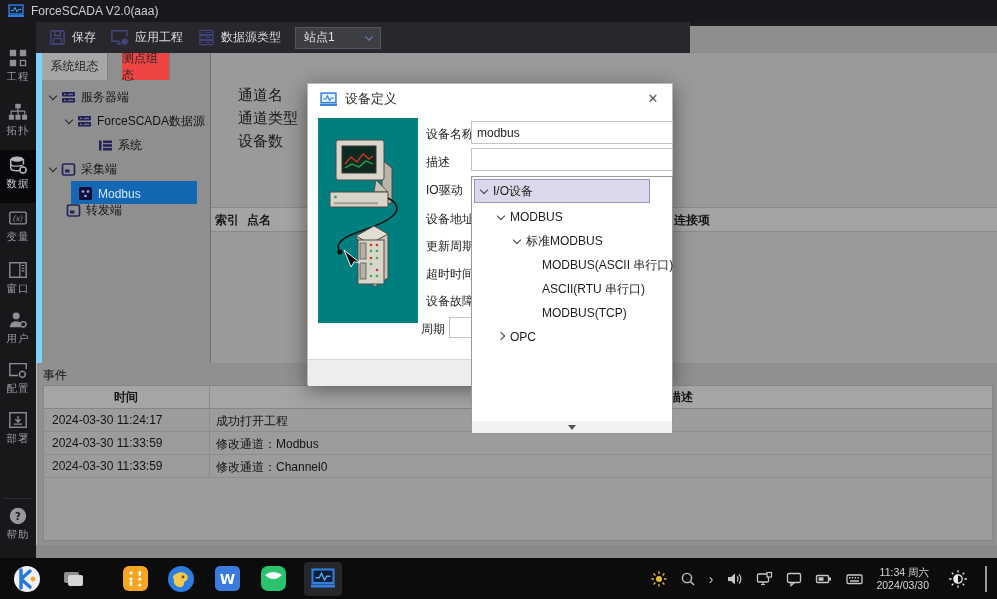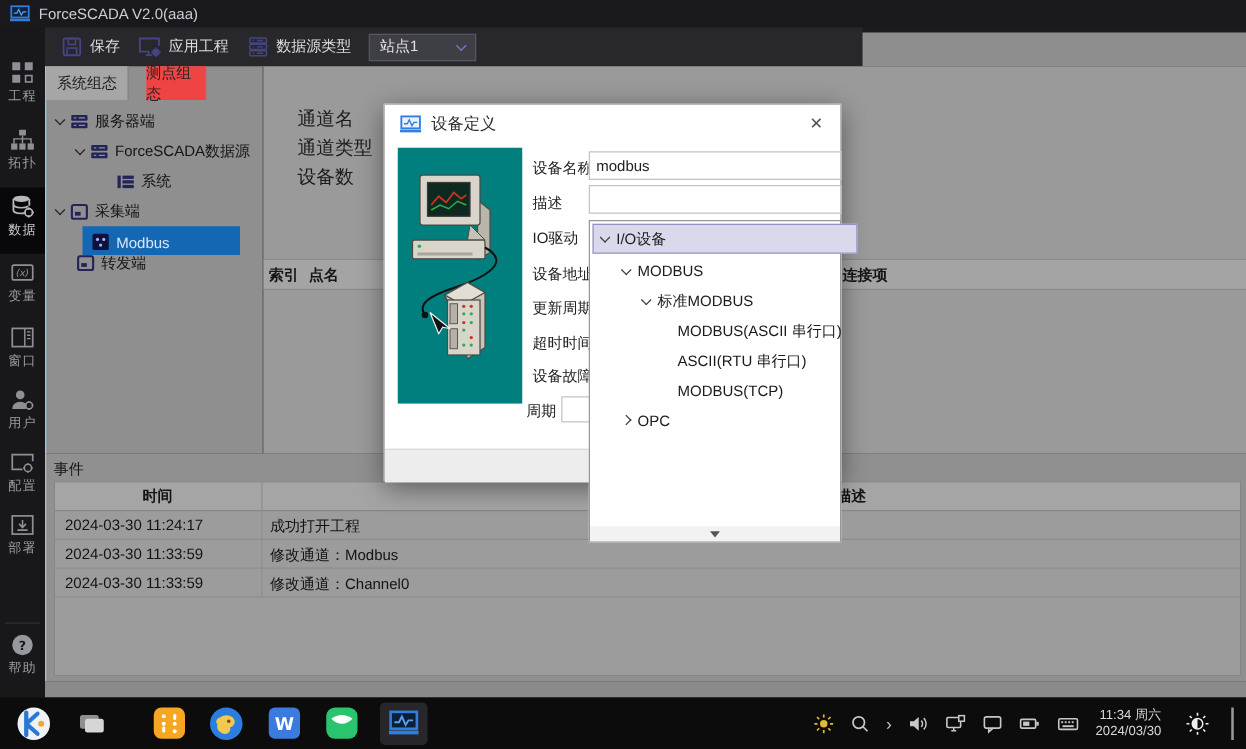--- a/index.html
+++ b/index.html
@@ -19,21 +19,21 @@
 
   
   #rail { left:0; top:22px; width:36px; height:536px; background:#18181a; }
   .rail-item { position:absolute; left:0; width:36px; text-align:center; }
   .rail-item .lbl { display:block; color:#9b9ca3; font-size:11px; margin-top:1px; letter-spacing:1px; transform:scale(.95); }
   .rail-item svg { display:block; margin:0 auto; }
   #rail-active { left:0; top:128px; width:36px; height:53px; background:#08080a; }
   #rail-sep { left:4px; top:476px; width:28px; height:1px; background:#2e2e32; }
 
   
-  #tree-panel { left:36px; top:53px; width:174px; height:310px; background:#8f8f8f; border-left:1px solid #7dd3fc; }
+  #tree-panel { left:36px; top:53px; width:174px; height:310px; background:#8f8f8f; border-left:6px solid #7dd3fc; }
   .tab { position:absolute; top:0; height:27px; font-size:12px; color:#1c1c1c; display:flex; align-items:center; justify-content:center; }
   #tab-sys { left:0; width:66px; background:#a6a6a6; border-right:1px solid #7f7f7f; }
   #tab-point { left:80px; width:48px; background:#ef4444; color:#262626; border-right:1px solid #7f7f7f; }
   .trow { position:absolute; height:23px; display:flex; align-items:center; gap:5px; font-size:12px; color:#141414; white-space:nowrap; }
   .cv { display:inline-block; width:6px; height:6px; border-right:1.6px solid #222; border-bottom:1.6px solid #222; transform:rotate(45deg); margin-top:-3px; }
   #tree-sel { position:absolute; left:29px; top:128px; width:126px; height:23px; background:#1467b2; }
   .trow.sel { color:#d5e6fa; }
 
   #prop-panel { left:210px; top:53px; width:787px; height:310px; background:#9a9a9a; border-left:1px solid #6f6f6f; }
   #prop-head { position:absolute; left:0; top:0; width:787px; height:25px; background:#a6a6a6; border-bottom:1px solid #8a8a8a; }
@@ -57,21 +57,21 @@
   #dialog { left:307px; top:83px; width:366px; height:302px; background:#ffffff; border:1px solid #b9b9b9; box-shadow:0 5px 20px rgba(0,0,0,.45); }
   #dlg-title { position:absolute; left:0; top:0; width:100%; height:30px; background:#fff; display:flex; align-items:center; gap:8px; padding-left:12px; }
   #dlg-title .t { font-size:13px; color:#2b2b2b; }
   #dlg-close { position:absolute; right:10px; top:6px; width:18px; height:18px; text-align:center; line-height:18px; color:#555; font-size:13px; cursor:default; }
   #dlg-img { position:absolute; left:10px; top:34px; width:100px; height:205px; }
   .dlabel { position:absolute; font-size:12px; color:#222; }
   .dinput { position:absolute; height:23px; border:1px solid #c3c3c3; background:#fff; font-size:12px; color:#222; padding:0 5px; font-family:"Liberation Sans","DejaVu Sans",sans-serif; outline:none; }
   #dlg-footer { position:absolute; left:0; top:275px; width:100%; height:27px; background:#ededed; border-top:1px solid #d8d8d8; }
   .dbtn { position:absolute; background:#eaeaea; border:1px solid #c6c6c6; border-radius:2px; font-size:12px; color:#222; text-align:center; }
   #drv-list { position:absolute; left:163px; top:92px; width:202px; height:258px; background:#fff; border:1px solid #979797; z-index:5; }
-  .drow { position:absolute; left:2px; width:212px; height:24px; display:flex; align-items:center; gap:6px; font-size:12px; color:#1b1b1b; white-space:nowrap; }
+  .drow { position:absolute; left:2px; width:176px; height:24px; display:flex; align-items:center; gap:6px; font-size:12px; color:#1b1b1b; white-space:nowrap; }
   .drow .cv { border-color:#3c3c3c; }
   .drow.sel { background:#d9d9eb; border:1px solid #9494c4; }
   #drv-scroll { position:absolute; left:0; bottom:0; width:200px; height:12px; background:#f2f2f2; }
   #drv-scroll .tri { position:absolute; left:96px; top:4px; width:0; height:0; border-left:4px solid transparent; border-right:4px solid transparent; border-top:5px solid #555; }
 
   
   #taskbar { left:0; top:558px; width:997px; height:41px; background:#0c0c0d; display:flex; align-items:center; }
   .dock { display:flex; align-items:center; gap:16px; margin-left:12px; }
   .dock-item { width:30px; height:30px; display:flex; align-items:center; justify-content:center; }
   #scada-slot { width:38px; height:34px; background:#27272b; border-radius:4px; display:flex; align-items:center; justify-content:center; }

